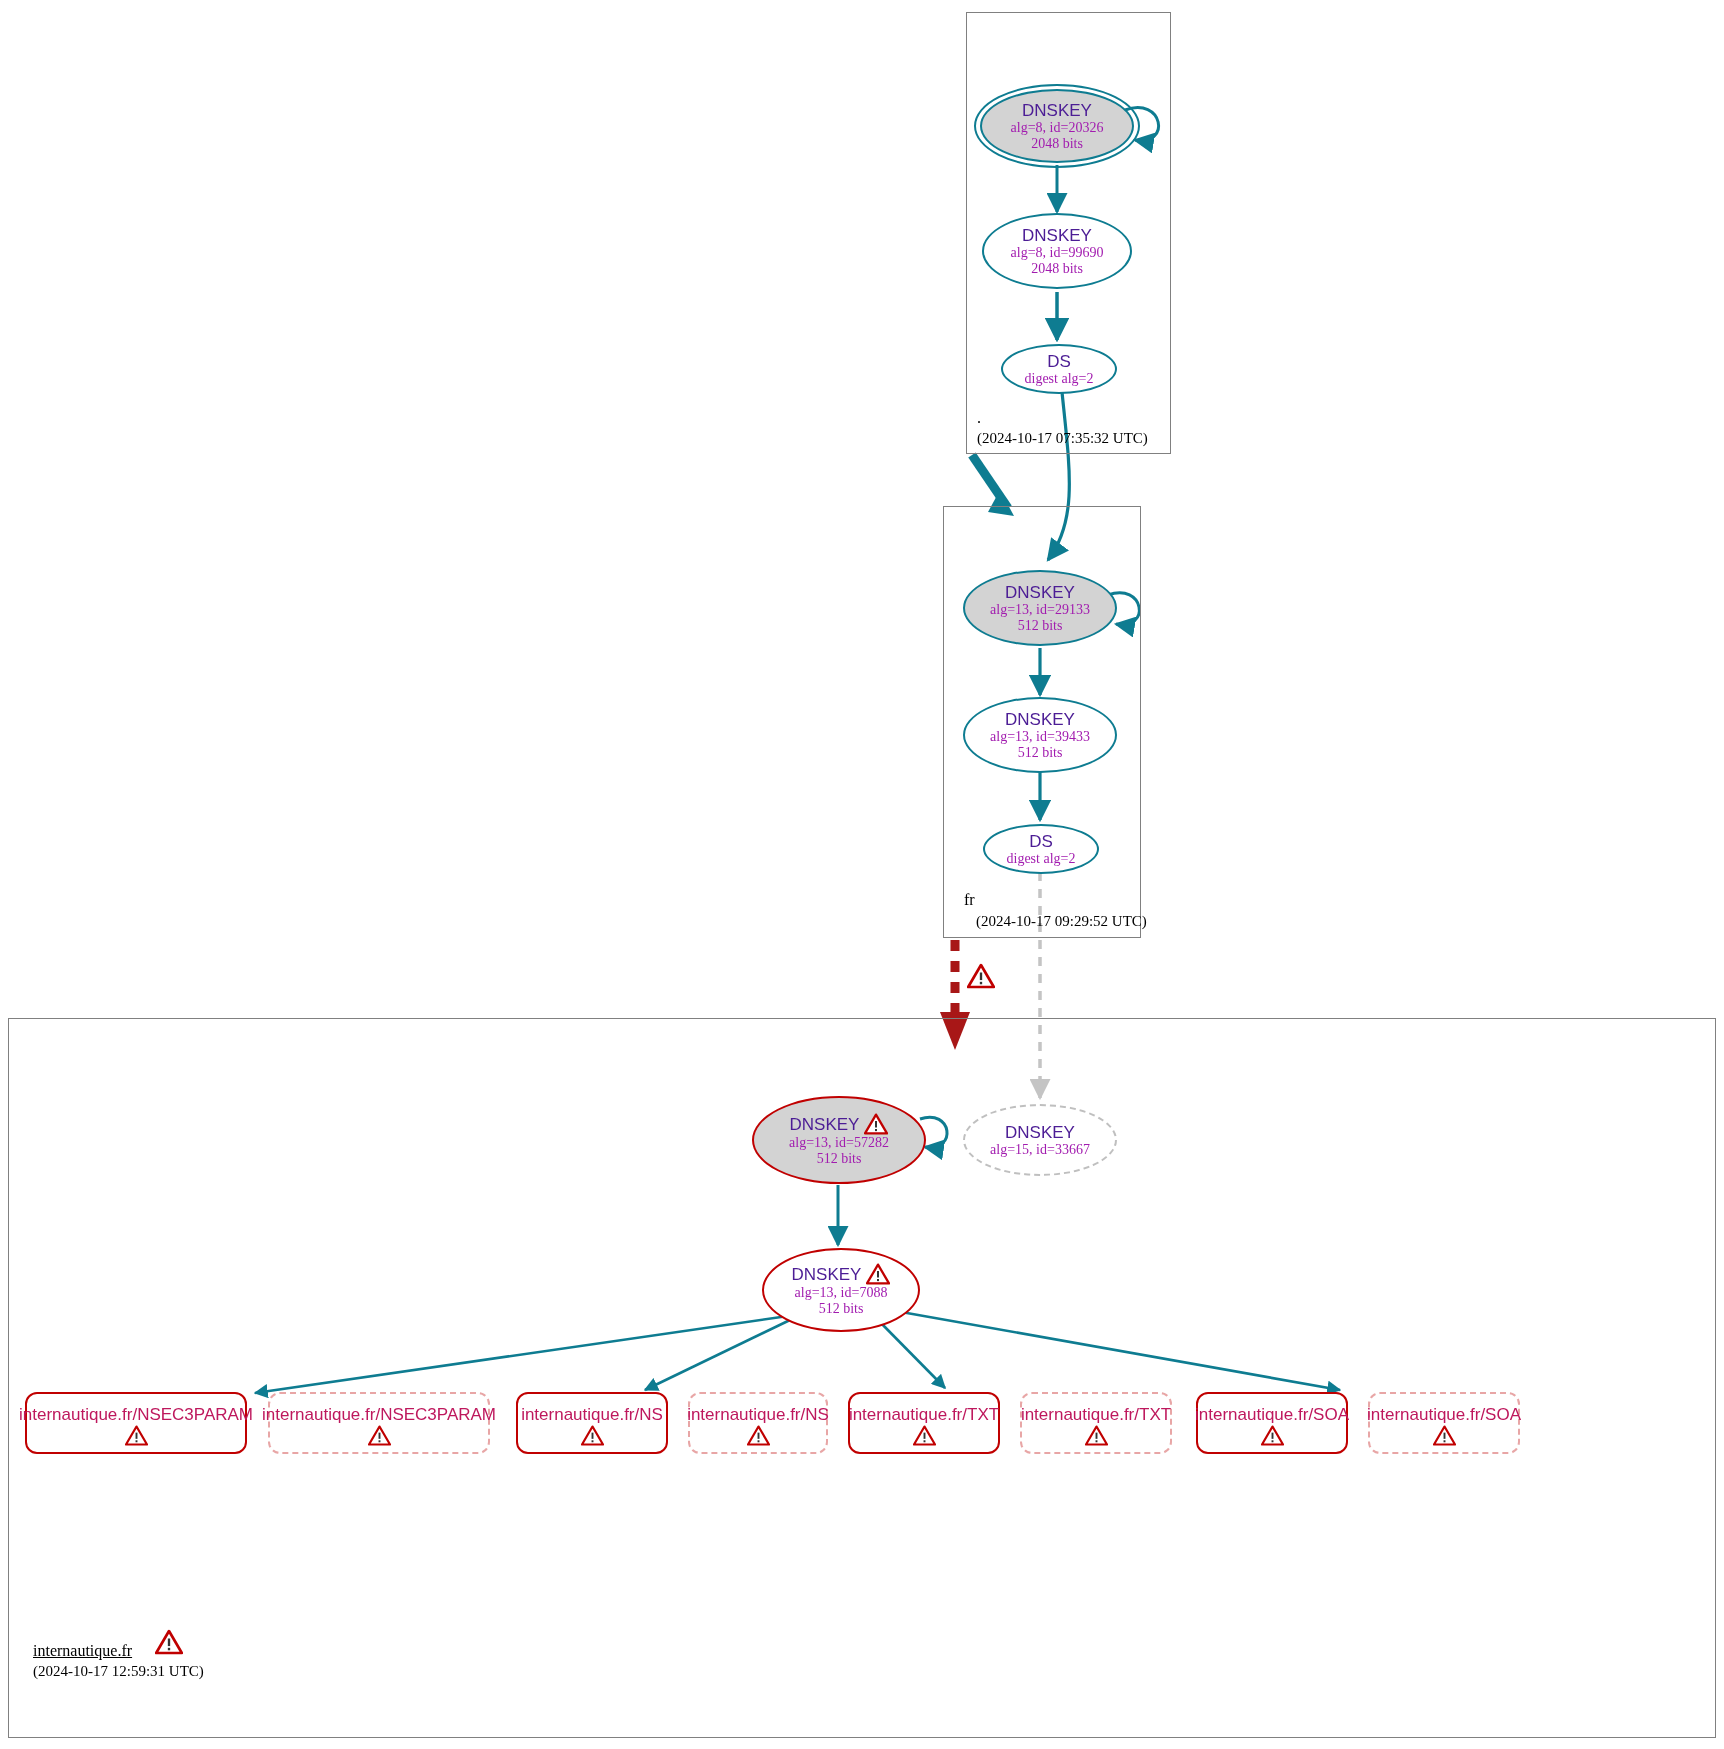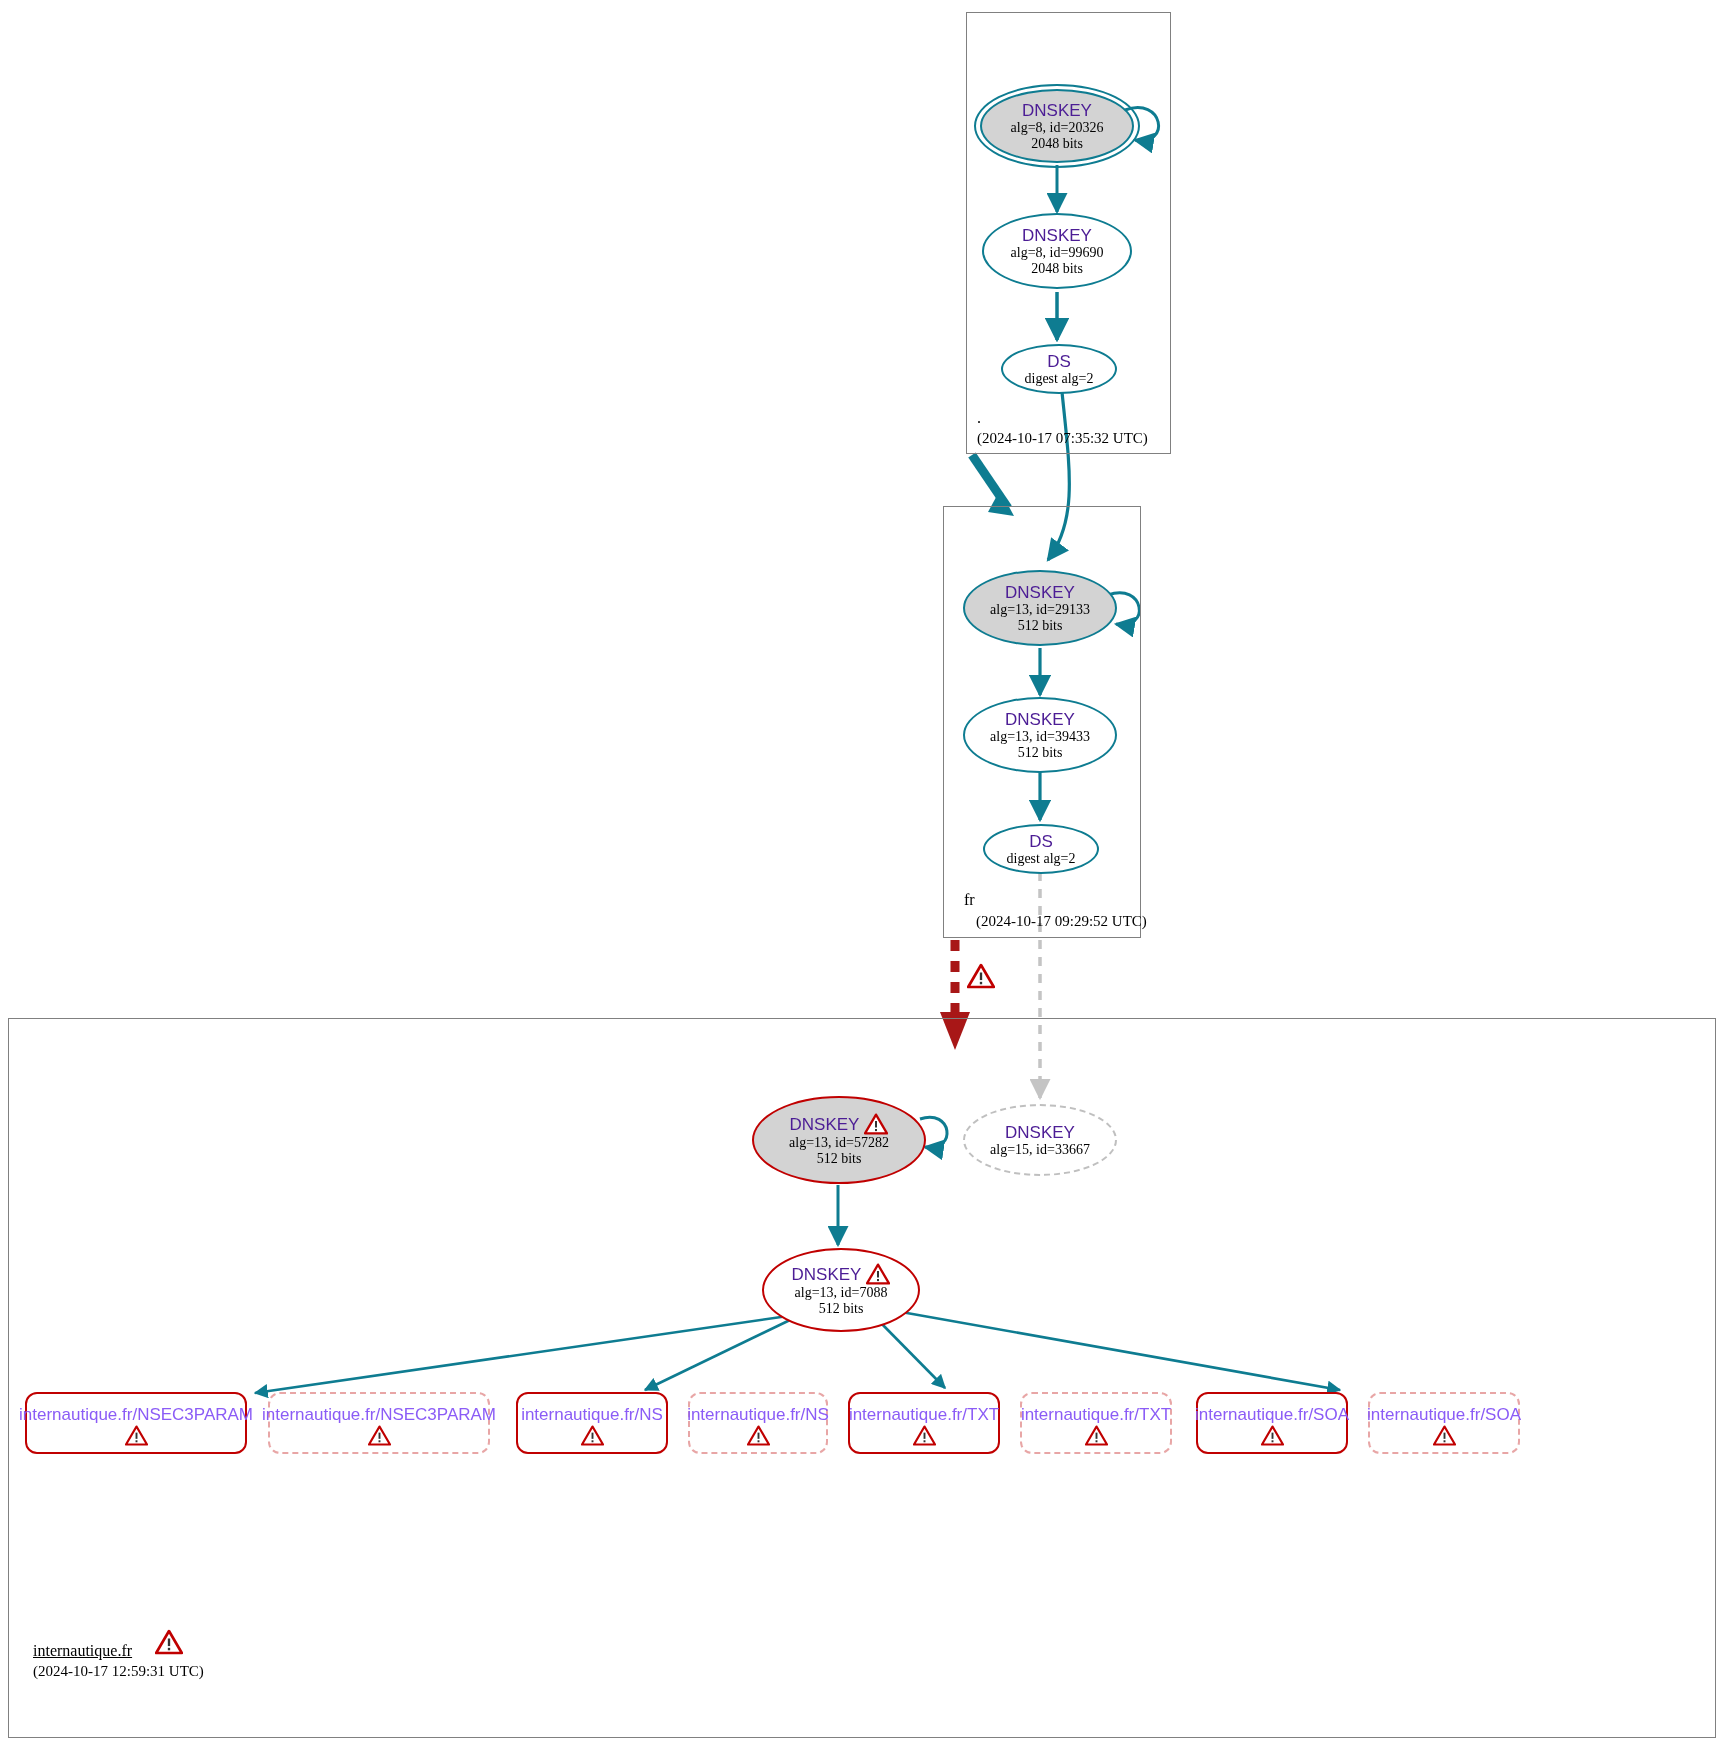--- a/index.html
+++ b/index.html
@@ -65,21 +65,21 @@
     font-size: 17px;
     color: #4c1d95;
     display: flex;
     align-items: center;
     gap: 5px;
     white-space: nowrap;
   }
   .node .t2, .node .t3 {
     font-family: "Liberation Serif", serif;
     font-size: 14px;
-    color: #000000;
+    color: #a21caf;
     white-space: nowrap;
   }
   .node.secure       { border: 2px solid #0e7c91; background: #ffffff; }
   .node.secure.fill  { background: #d3d3d3; }
   .node.bogus        { border: 2.4px solid #c00000; background: #ffffff; }
   .node.bogus.fill   { background: #d3d3d3; }
   .node.insecure     { border: 2px dashed #bfbfbf; background: #ffffff; }
   .ksk-ring {
     position: absolute;
     border: 2px solid #0e7c91;
@@ -94,21 +94,21 @@
     display: flex;
     flex-direction: column;
     align-items: center;
     justify-content: center;
     background: #ffffff;
     padding-top: 4px;
   }
   .rrset .label {
     font-family: "Liberation Sans", sans-serif;
     font-size: 17px;
-    color: #8b5cf6;
+    color: #be185d;
     white-space: nowrap;
   }
   .rrset.solid  { border: 2.4px solid #c00000; }
   .rrset.dashed { border: 2px dashed #e8a6a6; }
   
   .warn { display: inline-block; line-height: 0; }
 </style>
 </head>
 <body>
 

